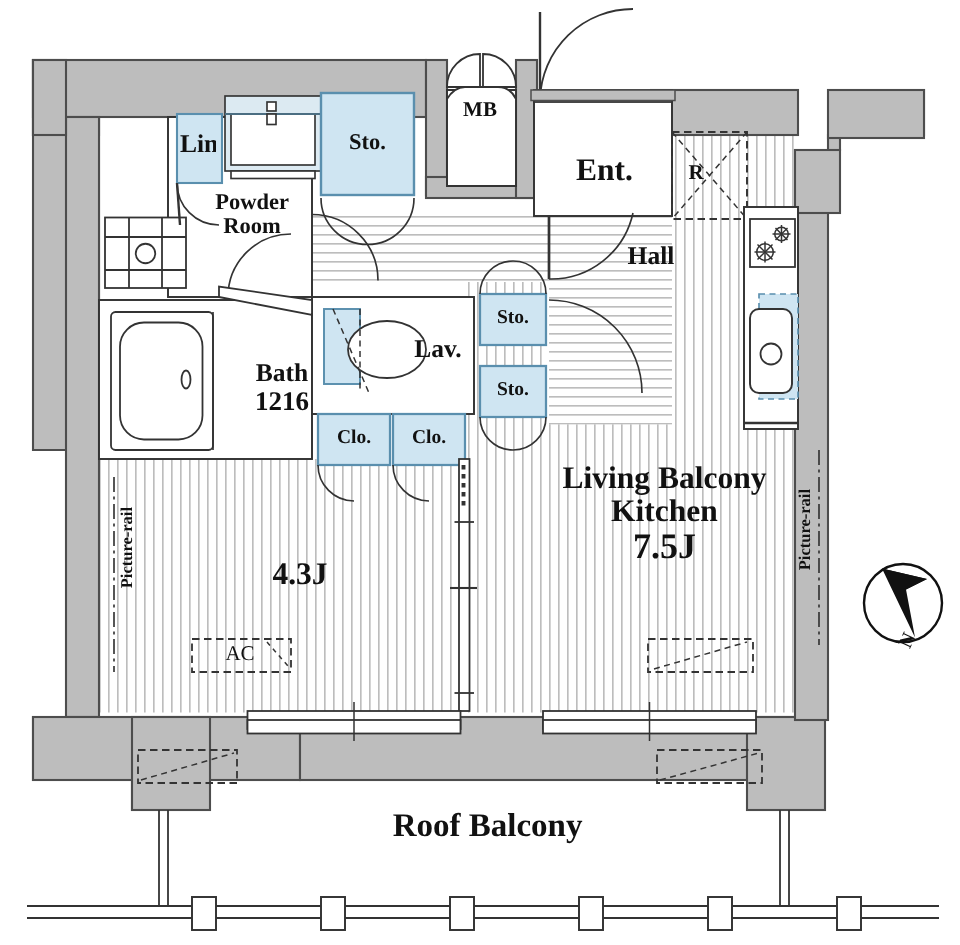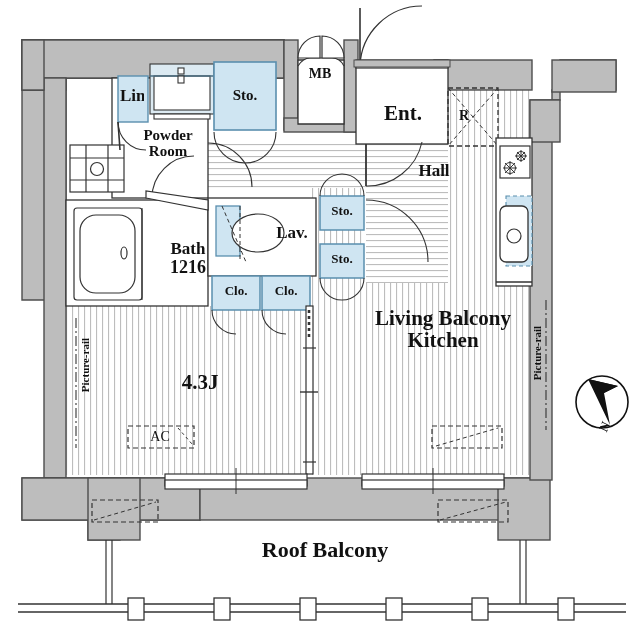--- a/index.html
+++ b/index.html
@@ -261,20 +261,21 @@
     <polygon points="588,379 604,393 618,386" fill="#111"></polygon>
   </g>
 </svg>
 
 <div class="lbl b" style="left:200px;top:357px;transform:translate(-50%,0);font-size:23px;">
   <div style="font-size:21px;margin-top:14px;">4.3J</div>
 </div>
 
 <div class="lbl b" style="left:443px;top:307px;transform:translate(-50%,0);font-size:21px;">
   <div style="white-space:normal;width:170px;">Living Balcony Kitchen</div>
+  <div style="font-size:24px;margin-top:2px;">7.5J</div>
 </div>
 
 <div class="lbl b" style="left:188px;top:240px;transform:translate(-50%,0);font-size:17px;">
   <div>Bath</div>
   <div style="font-size:18px;">1216</div>
 </div>
 
 <div class="lbl b" style="left:168px;top:128px;transform:translate(-50%,0);font-size:15px;width:86px;white-space:normal;">
   <span>Powder Room</span>
 </div>

